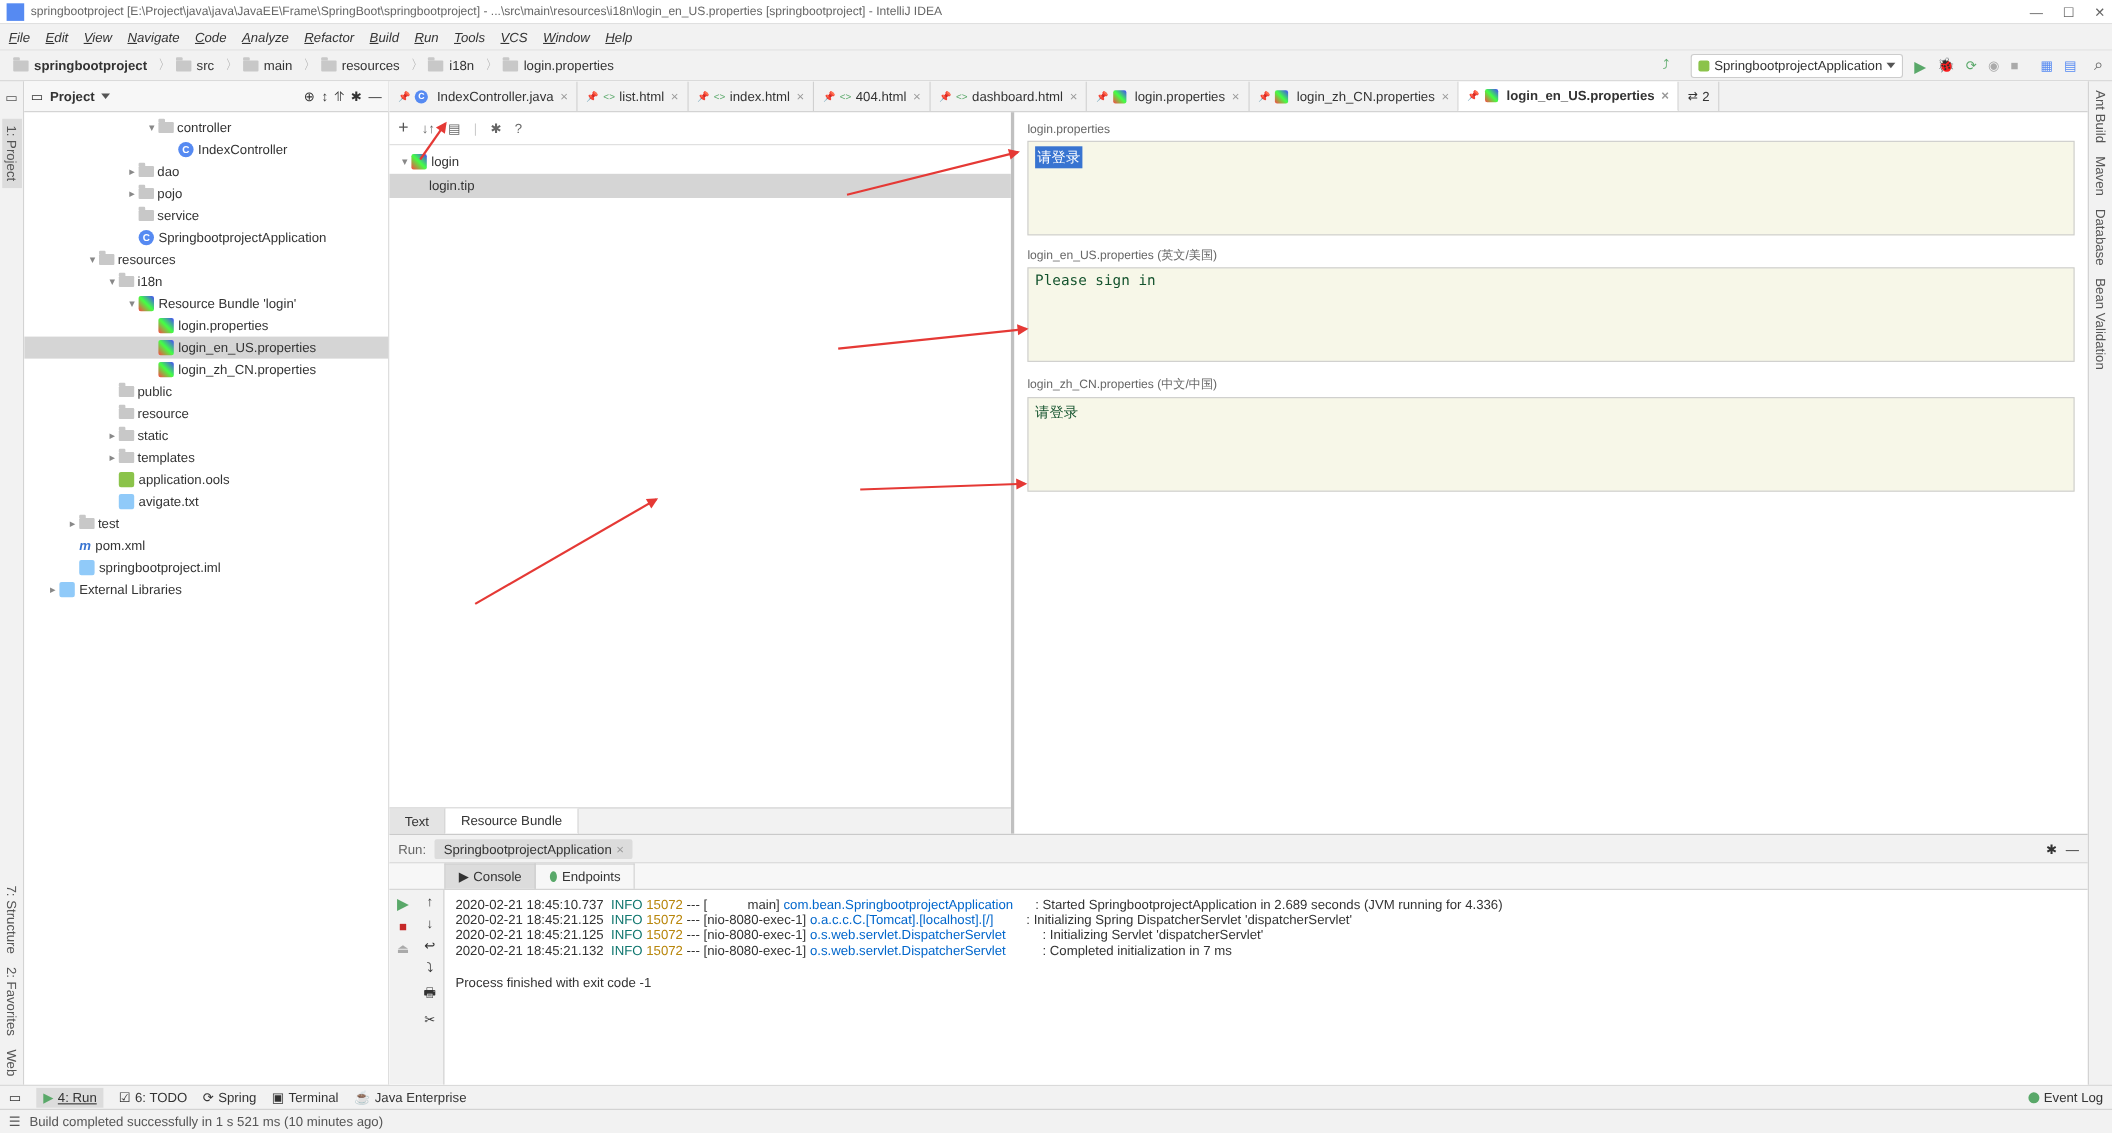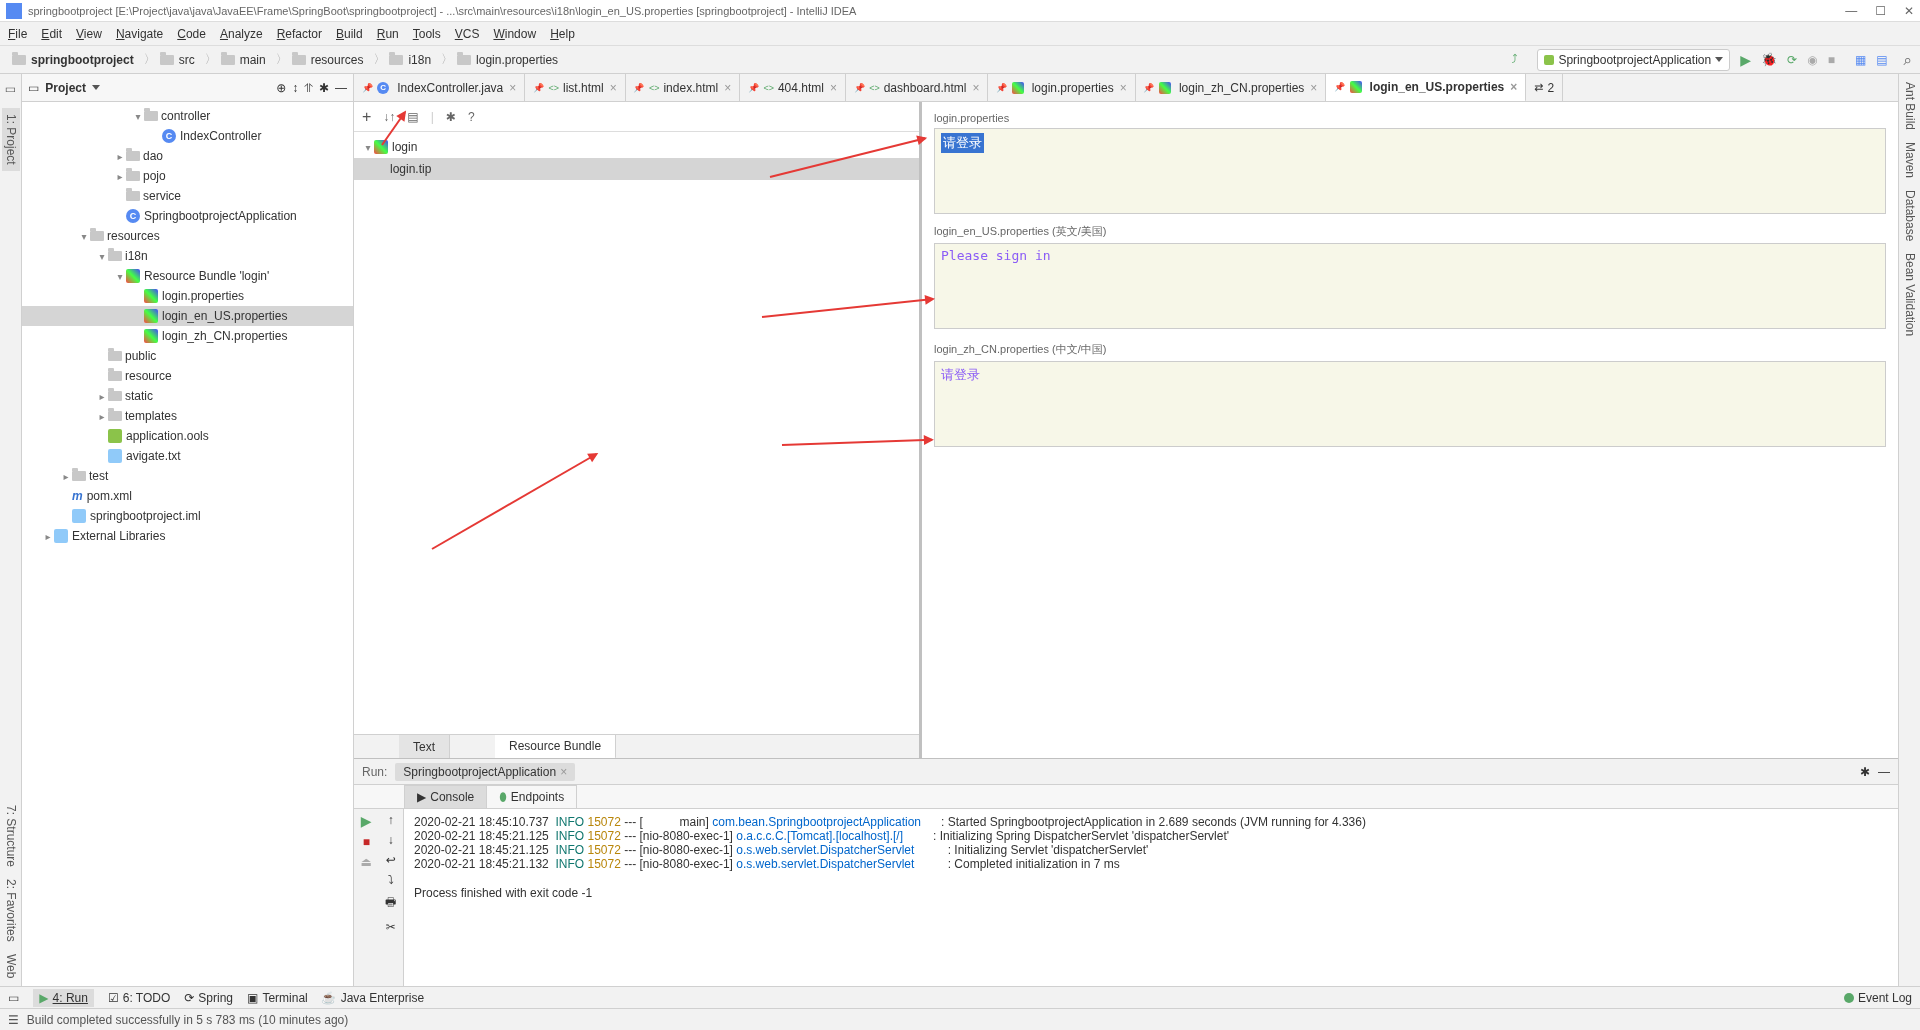--- a/index.html
+++ b/index.html
@@ -2,21 +2,21 @@
 <html><head>
 <meta charset="utf-8">
 <style>
 * { margin: 0; padding: 0; box-sizing: border-box; font-family: "Segoe UI", Arial, sans-serif; font-size: 12px; }
 body { background: #f2f2f2; color: #333; overflow: hidden; }
 .titlebar { height: 22px; background: #fff; display: flex; align-items: center; padding: 0 6px; border-bottom: 1px solid #ddd; }
 .titlebar .icon { width: 16px; height: 16px; background: #568af2; margin-right: 6px; }
 .titlebar .title { flex: 1; color: #666; font-size: 11px; white-space: nowrap; overflow: hidden; }
 .titlebar .win-btns { display: flex; gap: 18px; color: #666; }
 .menubar { height: 24px; background: #f2f2f2; display: flex; align-items: center; padding: 0 8px; gap: 14px; border-bottom: 1px solid #ddd; }
-.menubar span { cursor: pointer; }
+.menubar span { cursor: pointer; font-style: italic; }
 .menubar span u { text-decoration: underline; }
 .navbar { height: 28px; background: #f2f2f2; display: flex; align-items: center; padding: 0 8px; border-bottom: 1px solid #d0d0d0; }
 .crumb { display: flex; align-items: center; gap: 2px; padding: 0 4px; color: #333; }
 .crumb .sep { color: #aaa; margin: 0 2px; }
 .folder-icon { width: 14px; height: 10px; background: #c8c8c8; display: inline-block; border-radius: 1px; margin-right: 3px; position: relative; }
 .folder-icon::before { content: ""; position: absolute; top: -3px; left: 0; width: 6px; height: 3px; background: #c8c8c8; border-radius: 1px 1px 0 0; }
 .nav-right { margin-left: auto; display: flex; align-items: center; gap: 10px; }
 .run-config { border: 1px solid #ccc; height: 22px; padding: 0 6px; display: flex; align-items: center; background: #fff; border-radius: 3px; gap: 4px; }
 .tri-down { width: 0; height: 0; border-left: 4px solid transparent; border-right: 4px solid transparent; border-top: 5px solid #555; }
 .toolbar-icon { width: 16px; height: 16px; display: inline-block; }
@@ -46,25 +46,25 @@
 .tab .pin { color: #999; font-size: 9px; }
 .ed-body { flex: 1; display: flex; min-height: 0; }
 .ed-left { width: 568px; border-right: 3px solid #c0c0c0; display: flex; flex-direction: column; }
 .ed-toolbar { height: 30px; border-bottom: 1px solid #ddd; display: flex; align-items: center; padding: 0 8px; gap: 12px; color: #666; }
 .ed-tree { flex: 1; padding: 4px 0; }
 .ed-bundle-row { height: 22px; display: flex; align-items: center; padding-left: 8px; }
 .ed-bundle-row.sel { background: #d5d5d5; }
 .ed-right { flex: 1; padding: 10px 12px; display: flex; flex-direction: column; gap: 10px; overflow: auto; }
 .prop-block .label { color: #666; margin-bottom: 4px; font-size: 11px; }
 .prop-block textarea { width: 100%; height: 86px; border: 1px solid #ccc; padding: 4px 6px; font-family: Consolas, monospace; font-size: 13px; resize: none; background: #fff; }
-.prop-block textarea.green { color: #8b5cf6; background: #f7f7e8; }
+.prop-block textarea.green { color: #14532d; background: #f7f7e8; }
 .prop-block .selected-text { background: #3874d1; color: #fff; padding: 1px 2px; font-family: Consolas, monospace; font-size: 13px; display: inline-block; }
 .prop-first { border: 1px solid #ccc; height: 86px; padding: 4px 6px; background: #f7f7e8; }
 .bottom-tabs { height: 24px; border-top: 1px solid #d0d0d0; display: flex; align-items: stretch; background: #f2f2f2; }
-.bottom-tabs .btab { padding: 0 14px; display: flex; align-items: center; border-right: 1px solid #d0d0d0; margin-left: 45px; }
+.bottom-tabs .btab { padding: 0 14px; display: flex; align-items: center; border-right: 1px solid #d0d0d0; }
 .bottom-tabs .btab.inactive { background: #e4e4e4; }
 .bottom-tabs .btab.active { background: #fff; border-bottom: 2px solid #fff; margin-bottom: -1px; }
 .run-panel { height: 228px; border-top: 1px solid #c0c0c0; background: #fff; display: flex; flex-direction: column; }
 .run-header { height: 26px; background: #f2f2f2; display: flex; align-items: center; padding: 0 8px; gap: 8px; border-bottom: 1px solid #d0d0d0; }
 .run-header .rh-title { color: #666; }
 .run-header .rh-chip { background: #dcdcdc; padding: 2px 8px; border-radius: 2px; display: flex; align-items: center; gap: 4px; }
 .run-subtabs { height: 24px; display: flex; align-items: stretch; border-bottom: 1px solid #d0d0d0; background: #f7f7f7; padding-left: 50px; }
 .run-subtabs .stab { padding: 0 12px; display: flex; align-items: center; gap: 4px; border: 1px solid #d0d0d0; border-bottom: none; margin-right: -1px; }
 .run-subtabs .stab.active { background: #dcdcdc; }
 .run-body { flex: 1; display: flex; }
@@ -458,20 +458,20 @@
   <span class="ts-item">☕ <span>Java Enterprise</span></span>
   <span class="spacer"></span>
   <span class="ts-item">
       <span style="width:10px;height:10px;background:#59a869;border-radius:50%;display:inline-block"></span> 
       <span>Event Log</span>
     </span>
 </div>
 
 <div class="statusbar">
   <span style="margin-right:8px">☰</span>
-  <span>Build completed successfully in 5 s 783 ms (10 minutes ago)</span>
+  <span>Build completed successfully in 1 s 521 ms (10 minutes ago)</span>
 </div>
 
 <div class="red-arrow" style="left:382px;top:144px;width:40px;transform:rotate(-55deg)"></div>
 <div class="red-arrow" style="left:770px;top:176px;width:160px;transform:rotate(-14deg)"></div>
 <div class="red-arrow" style="left:762px;top:316px;width:172px;transform:rotate(-6deg)"></div>
 <div class="red-arrow" style="left:782px;top:444px;width:150px;transform:rotate(-2deg)"></div>
 <div class="red-arrow" style="left:432px;top:548px;width:190px;transform:rotate(-30deg)"></div>
 
 </body></html>

